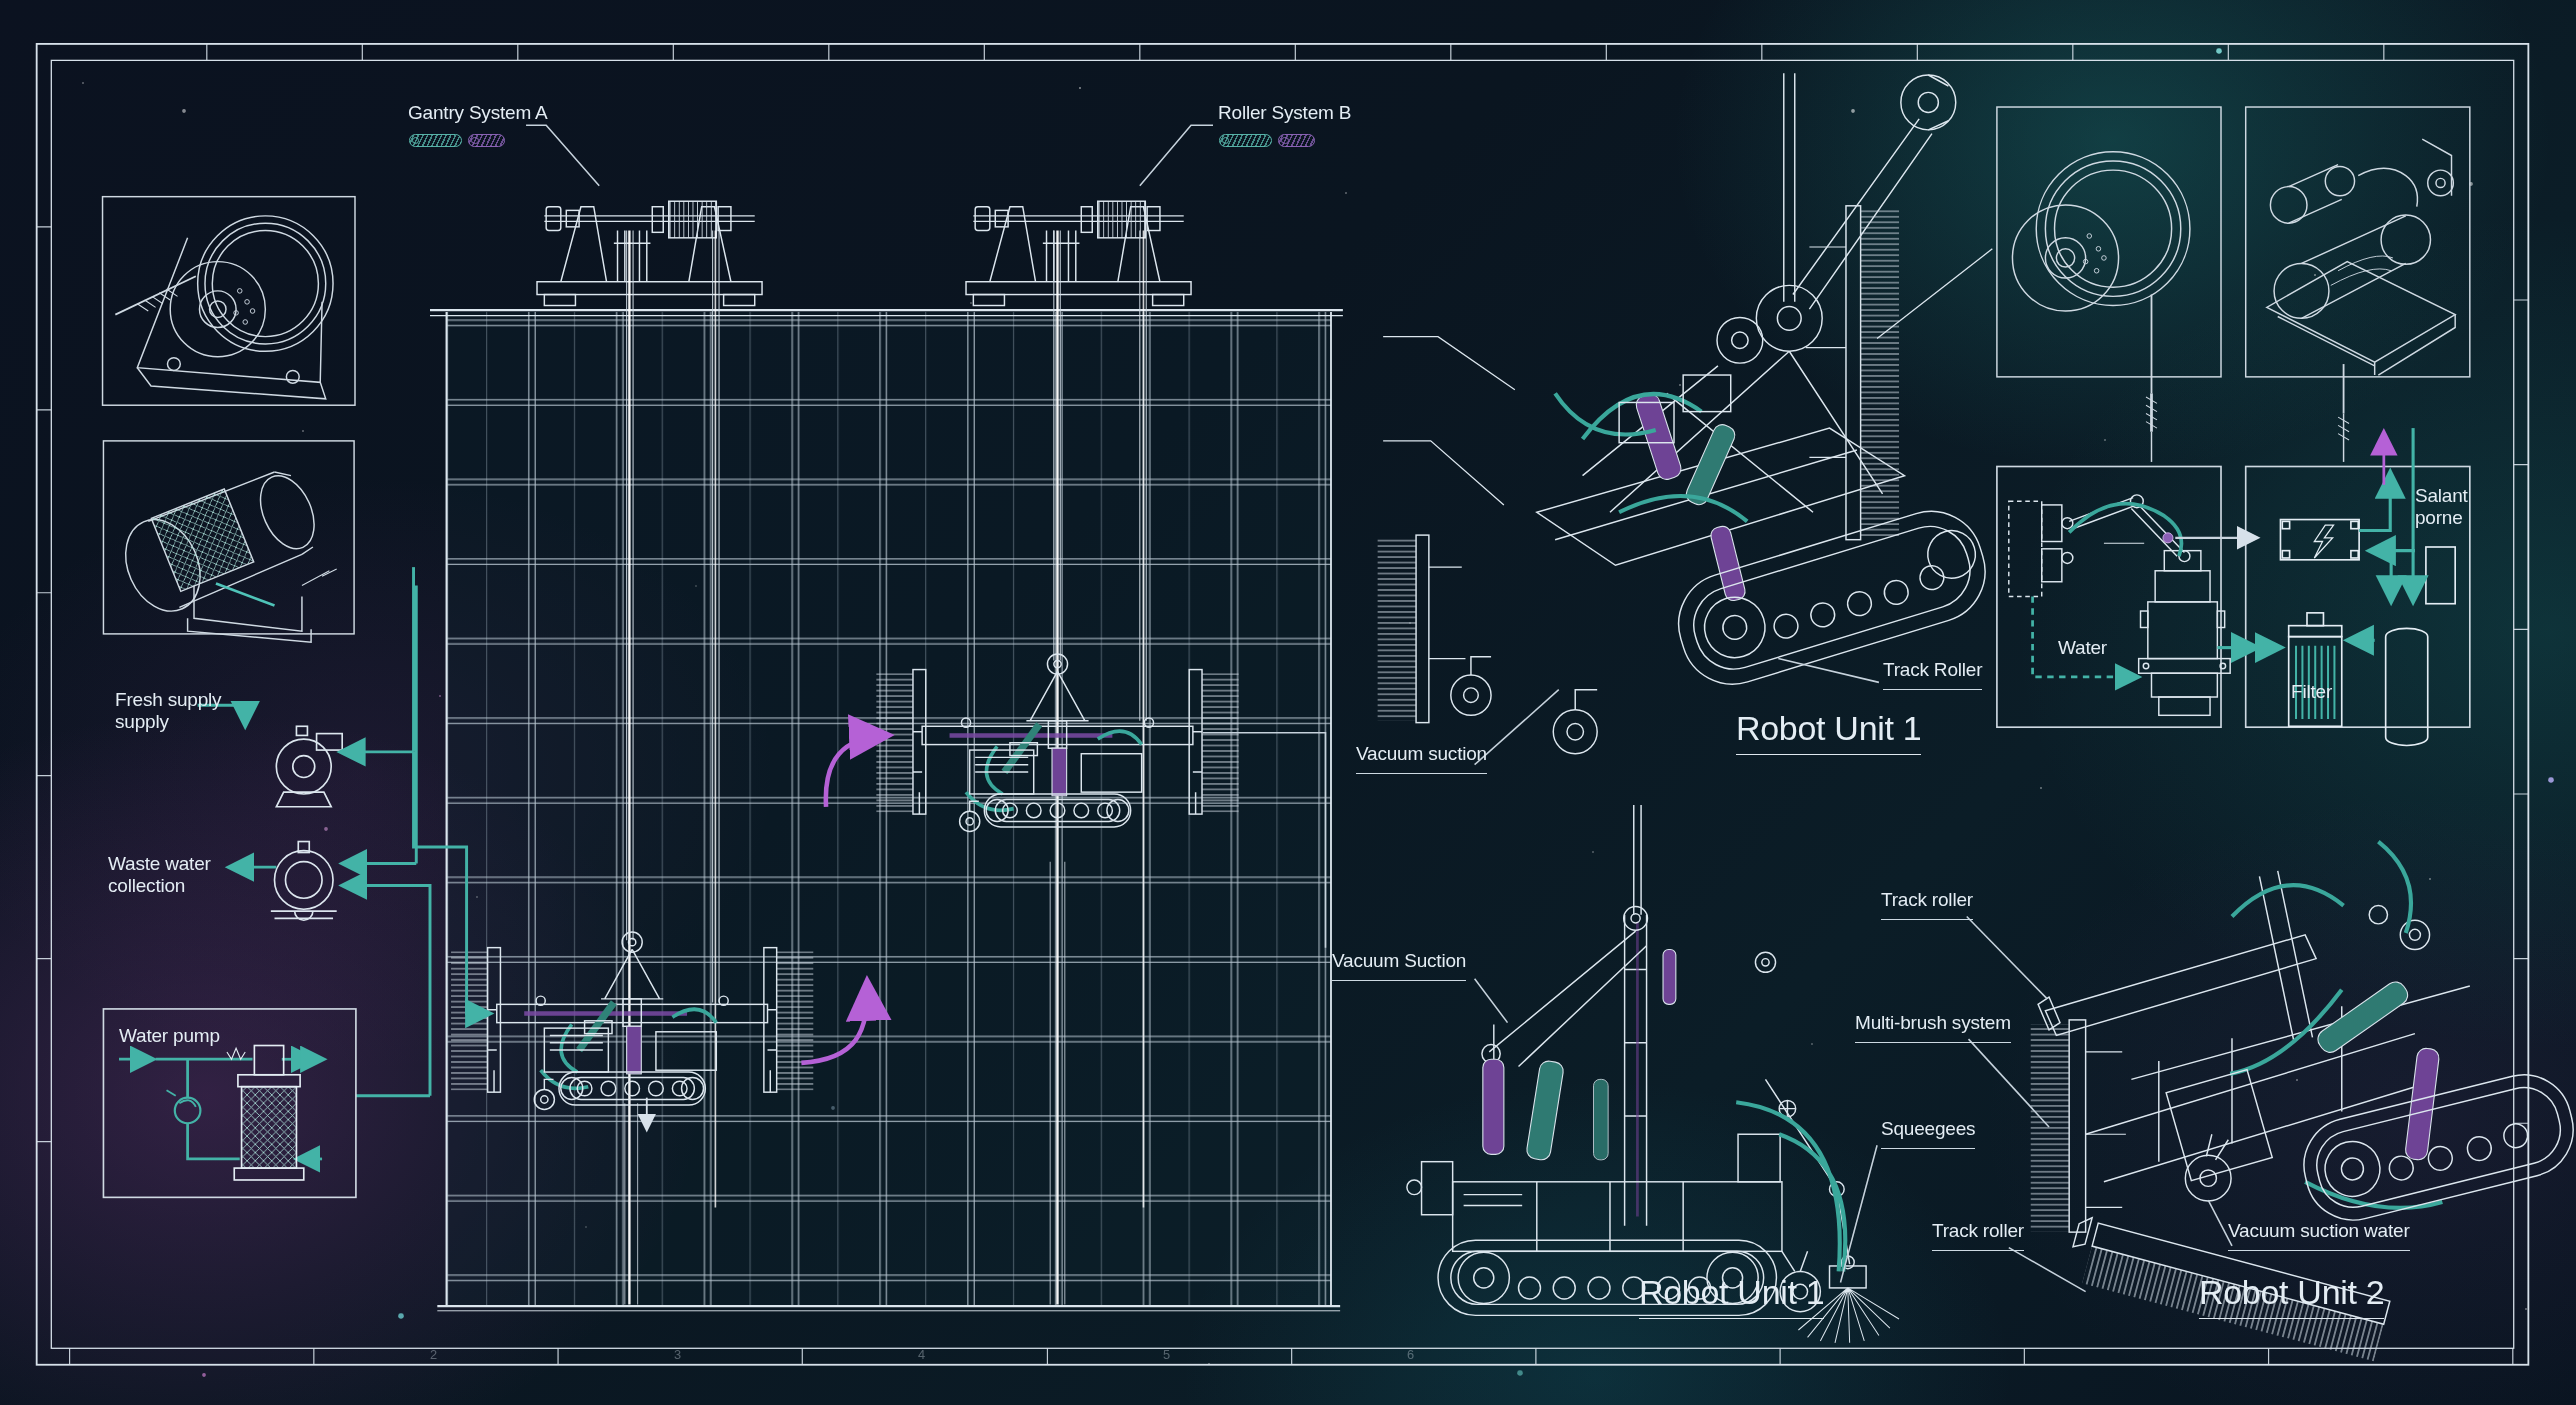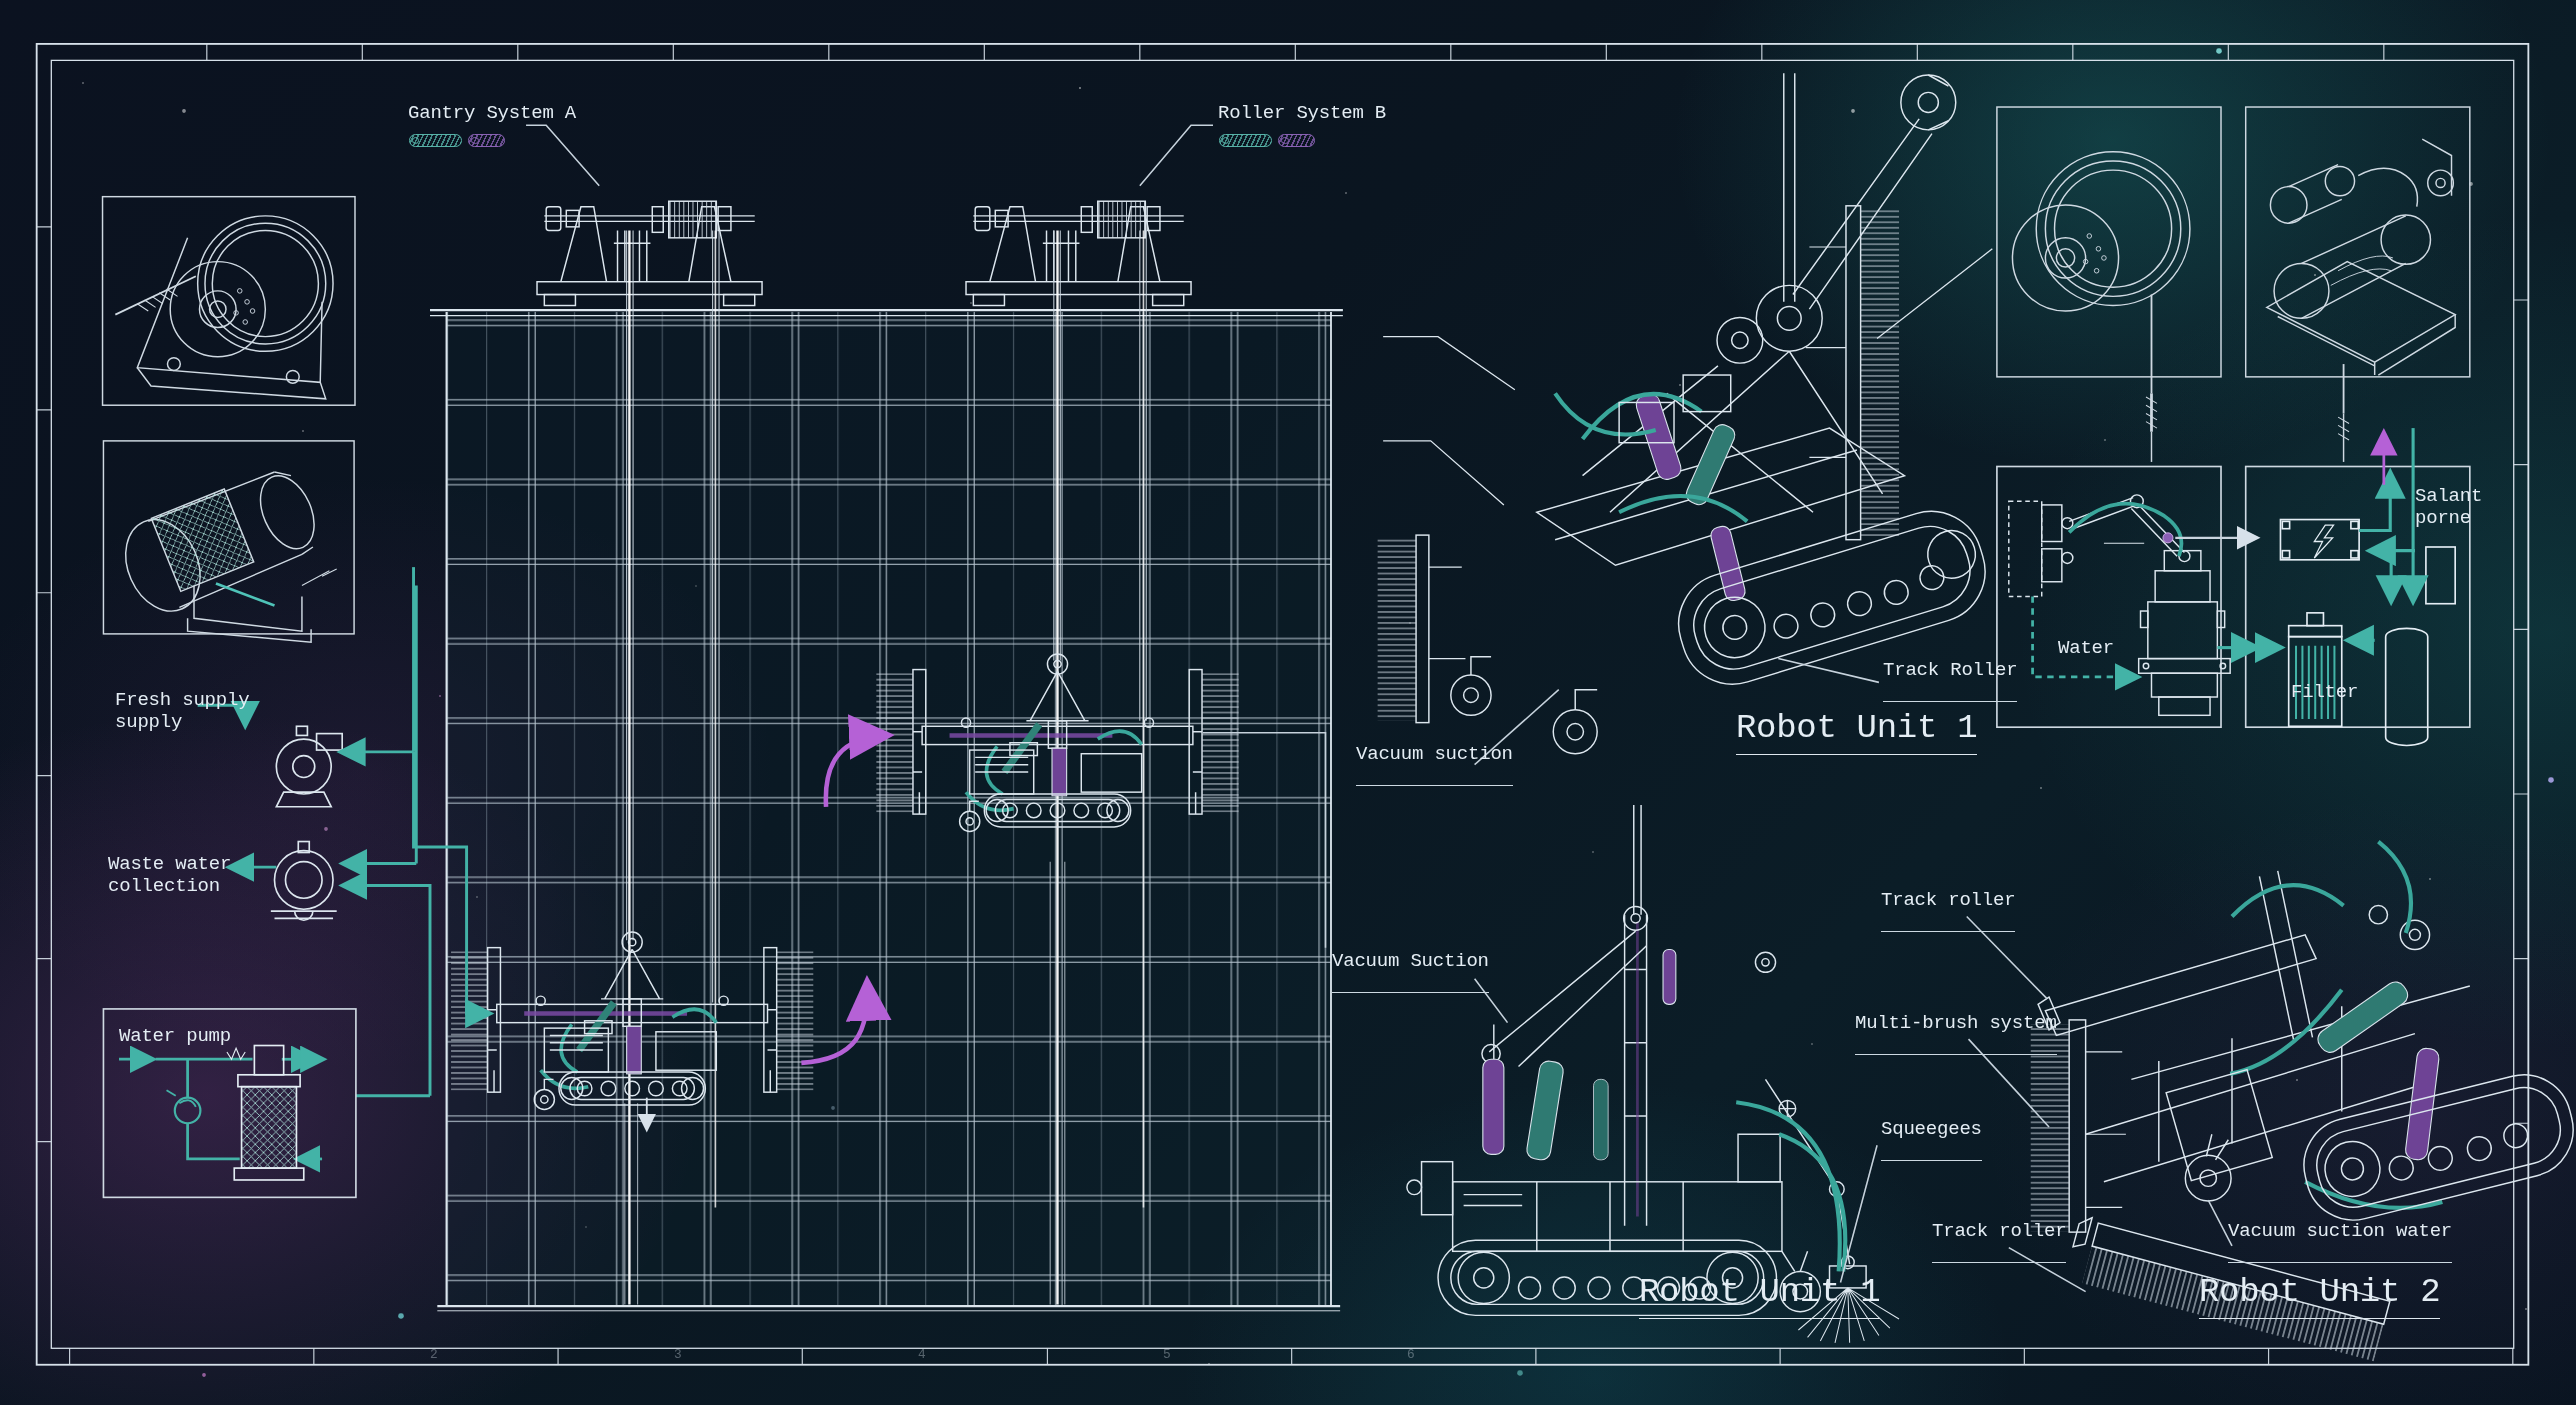--- a/index.html
+++ b/index.html
@@ -1,17 +1,17 @@
 <!DOCTYPE html>
 <html style="font-size:14.6px"><head>
 <meta charset="utf-8">
 <style>
   html,body{margin:0;padding:0;background:#060b14;}
   #stage{position:relative;width:2576px;height:1405px;overflow:hidden;
-         font-family:Liberation Mono, monospace;
+         font-family:Liberation Sans, sans-serif;
          background:
            radial-gradient(823px 640px at 8% 78%, rgba(142,62,150,.30), transparent 60%),
            radial-gradient(640px 457px at 14% 55%, rgba(120,50,130,.16), transparent 65%),
            radial-gradient(732px 549px at 82% 10%, rgba(38,168,158,.26), transparent 60%),
            radial-gradient(823px 640px at 99% 45%, rgba(30,150,140,.20), transparent 65%),
            radial-gradient(640px 457px at 62% 98%, rgba(24,140,155,.18), transparent 65%),
            radial-gradient(732px 549px at 94% 80%, rgba(120,60,140,.12), transparent 60%),
            linear-gradient(135deg, #0b1220 0%, #0a1520 40%, #0b1d27 70%, #091420 100%);}
   .stars{position:absolute;inset:0;pointer-events:none;}
   .s1{position:absolute;width:1.8px;height:1.8px;background:transparent;border-radius:50%;
@@ -25,21 +25,21 @@
        2296px 1079px 0 0 rgba(255,255,255,.4), 400px 1315px 0 1.8px rgba(120,230,230,.7),
        203px 1374px 0 0.9px rgba(230,140,230,.6), 695px 585px 0 0 rgba(255,255,255,.3),
        970px 302px 0 0 rgba(255,255,255,.3), 1345px 192px 0 0 rgba(255,255,255,.35),
        1592px 851px 0 0 rgba(255,255,255,.3), 1811px 1043px 0 0 rgba(255,255,255,.3),
        2104px 439px 0 0 rgba(255,255,255,.35), 2470px 183px 0 0.9px rgba(255,255,255,.5),
        2525px 1308px 0 0 rgba(255,255,255,.4), 82px 82px 0 0 rgba(255,255,255,.35),
        585px 1226px 0 0 rgba(255,255,255,.3), 1409px 622px 0 0 rgba(255,255,255,.3),
        325px 828px 0 0.9px rgba(240,170,240,.5), 439px 695px 0 0 rgba(230,160,230,.45);}
   .lbl{position:absolute;color:#e4edf4;font-size:19px;line-height:1.18;letter-spacing:-0.2px;
        white-space:nowrap;}
-  .ul{border-bottom:1.5px solid #cdd9e2;padding-bottom:20px;}
+  .ul{border-bottom:1.5px solid #cdd9e2;padding-bottom:8px;}
   .title{font-size:34px;border-bottom:1.8px solid #dfe8ef;padding-bottom:5.5px;letter-spacing:-0.3px;}
   .badges{position:absolute;display:flex;gap:6.4px;align-items:center;}
   .badge{display:inline-block;height:11px;border-radius:6.4px;position:relative;}
   .badge.t{width:51px;border:1.3px solid #57b3a8;
      background:repeating-linear-gradient(115deg, rgba(87,179,168,.0) 0 2.7px, rgba(87,179,168,.75) 2.7px 4.2px);}
   .badge.p{width:35px;border:1.3px solid #8a62b5;
      background:repeating-linear-gradient(115deg, rgba(138,98,181,.0) 0 2.7px, rgba(138,98,181,.75) 2.7px 4.2px);}
   .badge::before{content:"";position:absolute;left:1.8px;top:1.8px;width:5.5px;height:5.5px;border-radius:50%;
      border:1.1px solid currentColor;}
   .badge.t::before{color:#57b3a8;} .badge.p::before{color:#8a62b5;}

